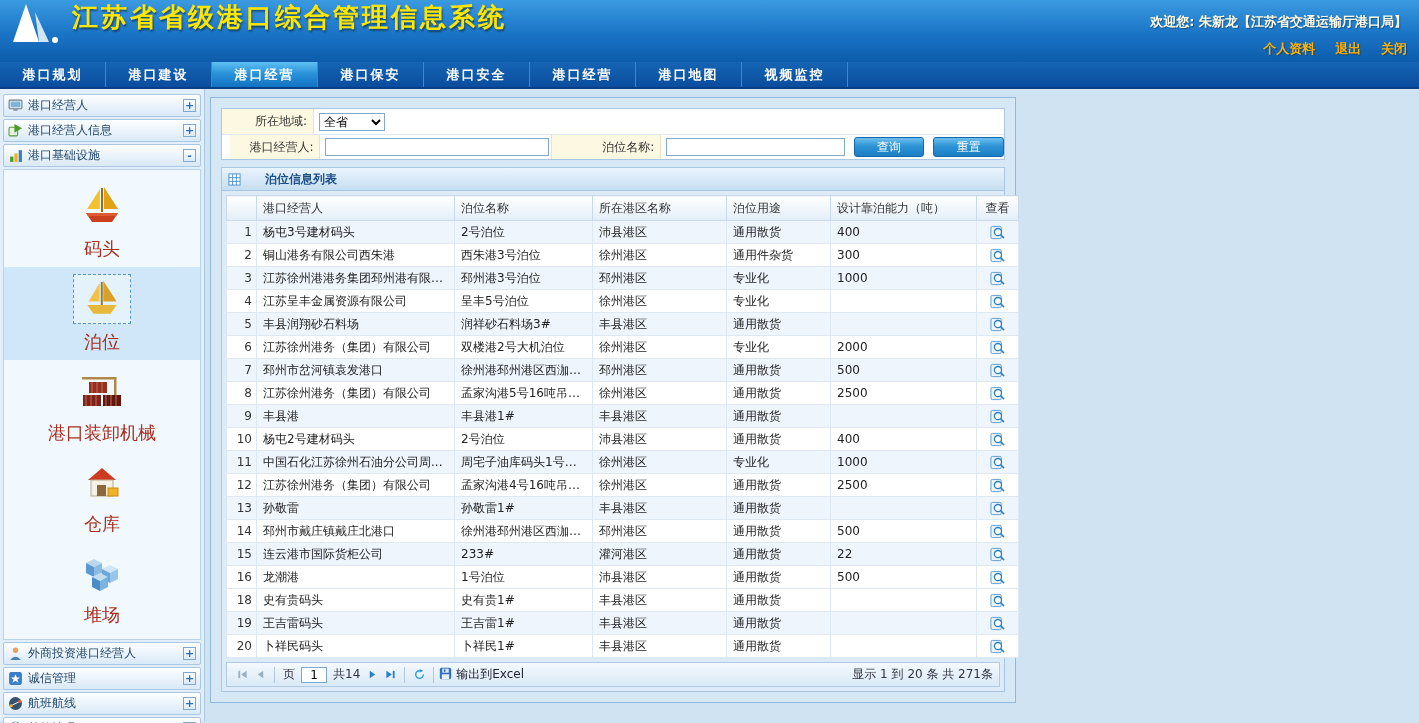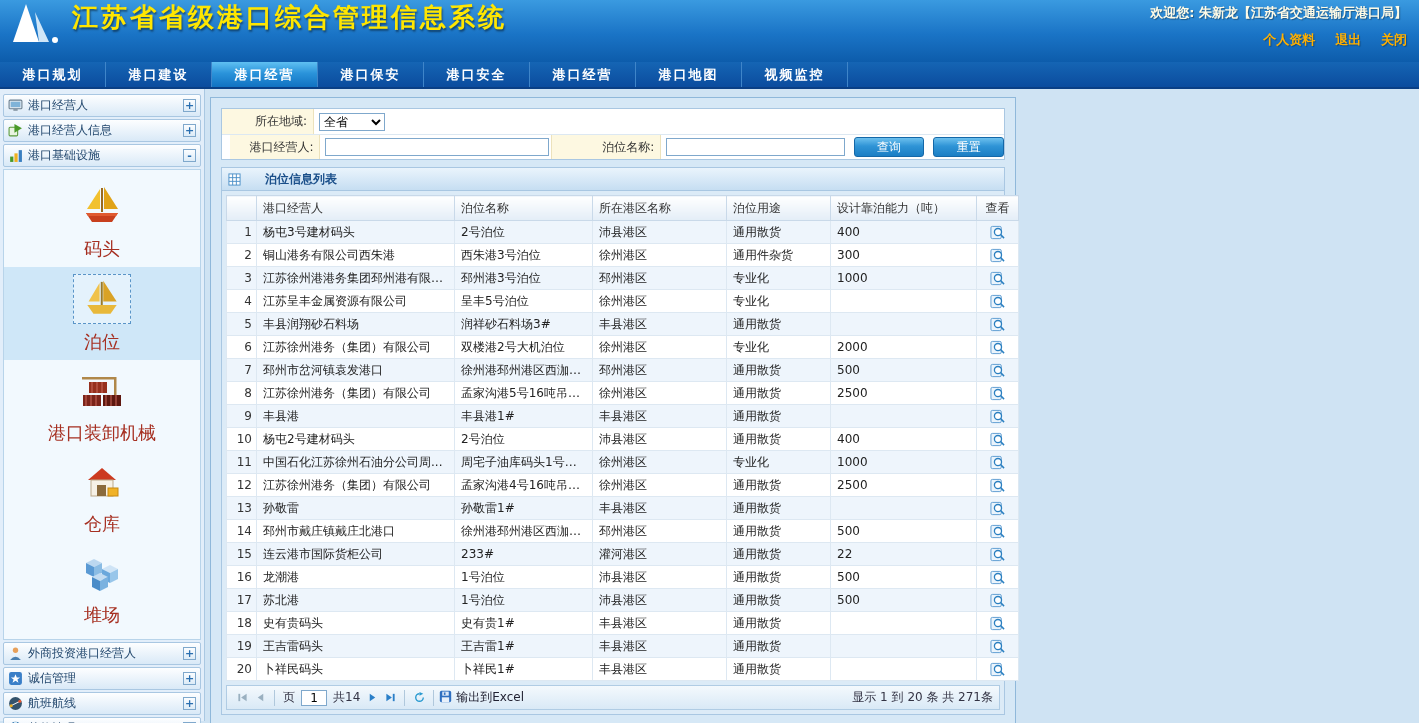--- a/index.html
+++ b/index.html
@@ -4,21 +4,21 @@
 <style>
   * { margin:0; padding:0; box-sizing:border-box; }
   html,body { width:1419px; height:723px; overflow:hidden; }
   body { font-family:"DejaVu Sans","Liberation Sans",sans-serif; font-size:12px; background:#cfe3f3; color:#223; }
 
   
   .hdr { height:62px; background:linear-gradient(180deg,#3a9ae0 0%,#1a74c6 55%,#0d5cab 100%); position:relative; }
   .hdr-inner { display:flex; align-items:flex-start; height:100%; padding-left:8px; }
   .logo { width:60px; height:46px; }
   .app-title { color:#ffe600; font-size:26px; font-weight:bold; letter-spacing:3px; text-shadow:1px 2px 2px rgba(0,0,0,.45); margin-left:4px; }
-  .hdr-right { position:absolute; right:12px; top:4px; text-align:right; }
+  .hdr-right { position:absolute; right:12px; top:13px; text-align:right; }
   .welcome { color:#fffbe6; font-size:13px; font-weight:bold; text-shadow:1px 1px 1px rgba(0,0,0,.35); }
   .hdr-links { margin-top:9px; }
   .hdr-links a { color:#ffb000; font-size:13px; font-weight:bold; text-decoration:none; margin-left:16px; text-shadow:1px 1px 1px rgba(0,0,0,.3); cursor:pointer; }
 
   
   .nav { height:27px; background:linear-gradient(180deg,#1565b4,#0b4c9e); display:flex; border-bottom:2px solid #0a3f85; }
   .tab { width:106px; line-height:25px; text-align:center; color:#fff; font-size:13px; font-weight:bold; letter-spacing:2px; border-right:1px solid #3f85c9; cursor:pointer; }
   .tab.active { background:linear-gradient(180deg,#5fc0f2 0%,#2a93da 45%,#1172c2 100%); }
 
   
@@ -515,33 +515,20 @@
                   <td class="c-berth">1号泊位</td>
                   <td class="c-area">沛县港区</td>
                   <td class="c-usage">通用散货</td>
                   <td class="c-cap">500</td>
                   <td class="c-view"><span class="view-ic"><svg viewBox="0 0 16 16">
                         <rect x="1" y="1.5" width="11" height="13" rx="1.5" fill="#eaf4fc" stroke="#5a9ad0"></rect>
                         <circle cx="8.5" cy="7.5" r="3.8" fill="#fff" stroke="#2a7fc0" stroke-width="1.4"></circle>
                         <line x1="11.5" y1="10.5" x2="15" y2="14" stroke="#2a7fc0" stroke-width="1.6"></line>
                       </svg></span></td>
                 </tr>
-                <tr class="odd">
-                  <td class="c-num">17</td>
-                  <td class="c-op">苏北港</td>
-                  <td class="c-berth">1号泊位</td>
-                  <td class="c-area">沛县港区</td>
-                  <td class="c-usage">通用散货</td>
-                  <td class="c-cap">500</td>
-                  <td class="c-view"><span class="view-ic"><svg viewBox="0 0 16 16">
-                        <rect x="1" y="1.5" width="11" height="13" rx="1.5" fill="#eaf4fc" stroke="#5a9ad0"></rect>
-                        <circle cx="8.5" cy="7.5" r="3.8" fill="#fff" stroke="#2a7fc0" stroke-width="1.4"></circle>
-                        <line x1="11.5" y1="10.5" x2="15" y2="14" stroke="#2a7fc0" stroke-width="1.6"></line>
-                      </svg></span></td>
-                </tr>
                 <tr class="even">
                   <td class="c-num">18</td>
                   <td class="c-op">史有贵码头</td>
                   <td class="c-berth">史有贵1#</td>
                   <td class="c-area">丰县港区</td>
                   <td class="c-usage">通用散货</td>
                   <td class="c-cap"></td>
                   <td class="c-view"><span class="view-ic"><svg viewBox="0 0 16 16">
                         <rect x="1" y="1.5" width="11" height="13" rx="1.5" fill="#eaf4fc" stroke="#5a9ad0"></rect>
                         <circle cx="8.5" cy="7.5" r="3.8" fill="#fff" stroke="#2a7fc0" stroke-width="1.4"></circle>

